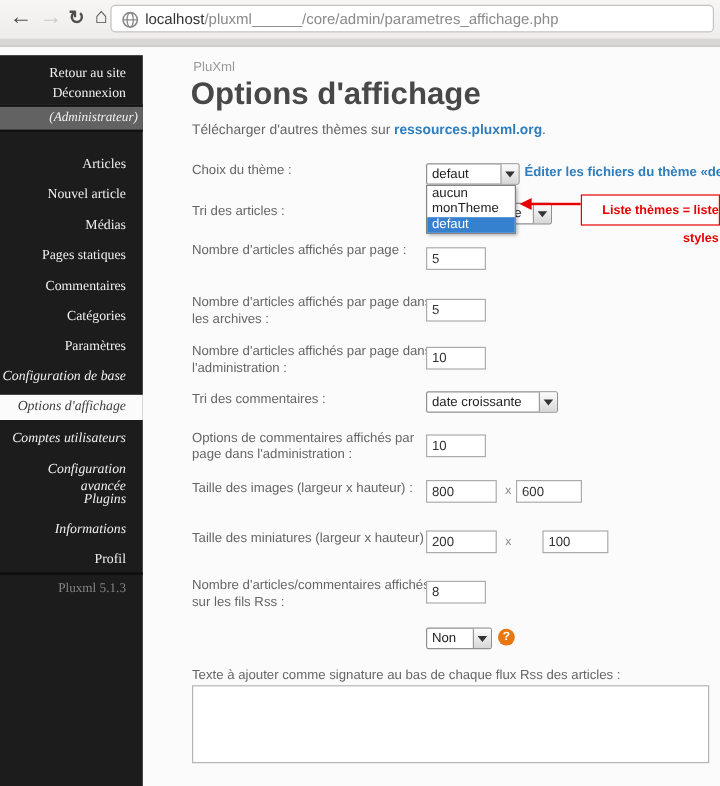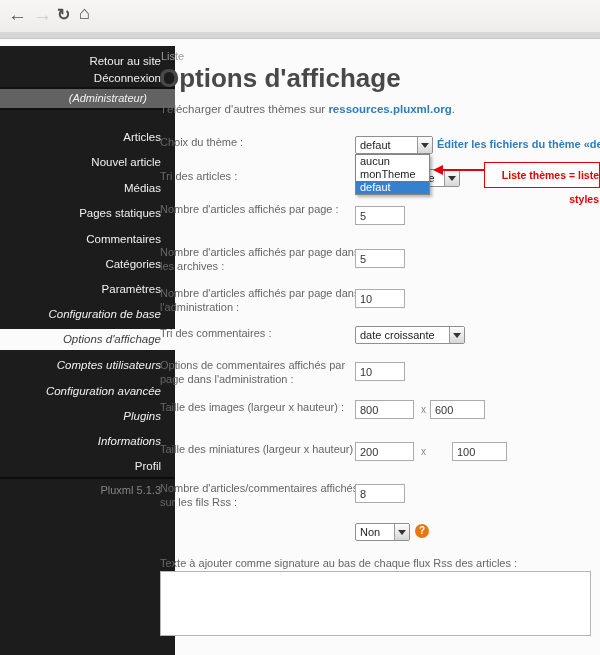--- a/index.html
+++ b/index.html
@@ -16,28 +16,28 @@
   .ico-fwd  { left:33px; font-size:19px; color:#ccc9c6; }
   .ico-reload { left:57px; top:5px; font-size:16px; }
   .ico-home { left:79px; top:3px; font-size:18px; }
   .addr { position:absolute; left:92px; top:4px; width:503px; height:23px;
           background:#fff; border:1px solid #c5c2bf; border-radius:4px; }
   .addr svg { position:absolute; left:8px; top:4px; }
   .addr .url { position:absolute; left:28px; top:4px; font-size:12.5px; color:#8a8a8a; white-space:nowrap; }
   .addr .url b { color:#333; font-weight:normal; }
 
   
-  .sidebar { position:absolute; left:0; top:46px; width:175px; height:609px; background:#1c1c1c; }
+  .sidebar { position:absolute; left:0; top:46px; width:119px; height:609px; background:#1c1c1c;font-family:Liberation Serif, serif; }
   .side-item { position:absolute; left:0; right:14px; text-align:right;
                font-size:11.5px; color:#f0f0f0; line-height:14px; cursor:pointer; }
   .side-item.it { font-style:italic; }
   .role-band { position:absolute; left:0; right:0; top:41px; height:23px;
                background:#626262; border-top:2px solid #111; border-bottom:2px solid #111;
                color:#f2f2f2; font-size:11px; font-style:italic; text-align:right;
-               line-height:19px; padding-right:28px; }
+               line-height:19px; padding-right:4px; }
   .active-band { position:absolute; left:0; right:0; top:283px; height:21px; background:#fbfbfb;
                color:#3c3c3c; font-size:11.5px; font-style:italic; text-align:right;
                line-height:21px; padding-right:14px; cursor:pointer; }
   .side-divider { position:absolute; left:0; right:0; top:431px; height:2px; background:#0d0d0d; }
   .side-version { position:absolute; left:0; right:14px; top:438px; text-align:right;
                font-size:11px; color:#848484; }
 
   
   .main { position:absolute; left:145px; top:39px; width:455px; height:616px; }
   .app-name { position:absolute; left:16px; top:11px; font-size:11px; color:#999; }
@@ -88,20 +88,28 @@
 </head>
 <body>
 
 <div id="screen">
 
   <div class="chrome">
     <span class="nav-ico ico-back">←</span>
     <span class="nav-ico ico-fwd">→</span>
     <span class="nav-ico ico-reload">↻</span>
     <span class="nav-ico ico-home">⌂</span>
+    <div class="addr">
+      <svg width="15" height="15" viewBox="0 0 15 15">
+        <circle cx="7.5" cy="7.5" r="6" fill="none" stroke="#8a8a8a" stroke-width="1.3"></circle>
+        <ellipse cx="7.5" cy="7.5" rx="2.6" ry="6" fill="none" stroke="#8a8a8a" stroke-width="1.1"></ellipse>
+        <line x1="1.5" y1="7.5" x2="13.5" y2="7.5" stroke="#8a8a8a" stroke-width="1.1"></line>
+      </svg>
+      <span class="url"><b>localhost</b><span>/pluxml______/core/admin/parametres_affichage.php</span></span>
+    </div>
   </div>
   <div class="chrome-strip"></div>
 
   <div class="sidebar">
     <div class="side-item" style="top:8px">Retour au site</div>
     <div class="side-item" style="top:25px">Déconnexion</div>
     <div class="role-band">(Administrateur)</div>
 
     <div class="side-item" style="top:84px">Articles</div>
     <div class="side-item" style="top:109px">Nouvel article</div>
@@ -115,21 +123,21 @@
     <div class="side-item it" style="top:312px">Comptes utilisateurs</div>
     <div class="side-item it" style="top:363px">Plugins</div>
     <div class="side-item it" style="top:338px">Configuration avancée</div>
     <div class="side-item it" style="top:388px">Informations</div>
     <div class="side-item" style="top:413px">Profil</div>
     <div class="side-divider"></div>
     <div class="side-version">Pluxml 5.1.3</div>
   </div>
 
   <div class="main">
-    <div class="app-name">Liste</div>
+    <div class="app-name">PluXml</div>
     <div class="page-title">Options d'affichage</div>
     <div class="intro"><span>Télécharger d'autres thèmes sur </span><a href="#">ressources.pluxml.org</a><span>.</span></div>
 
     <div class="row-label" style="top:97px">Choix du thème :</div>
     <div class="sel" style="left:210px; top:97px; width:78px">
       <span class="sel-text">defaut</span>
       <span class="sel-btn"></span>
     </div>
     <a href="#" class="edit-link">Éditer les fichiers du thème «defaut</a>
 

